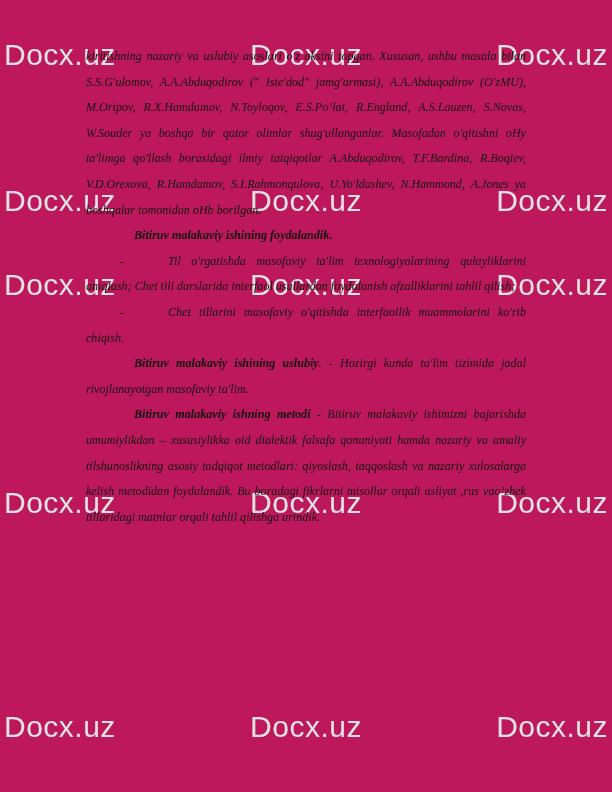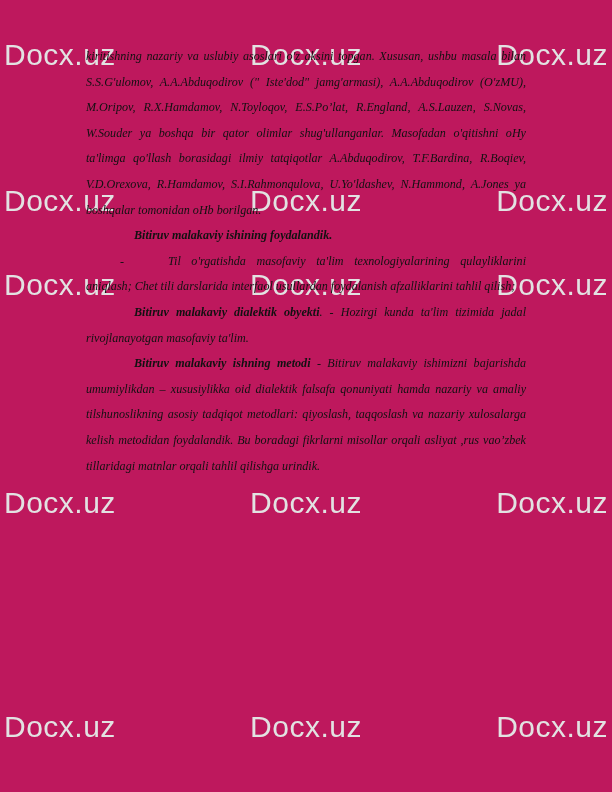--- a/index.html
+++ b/index.html
@@ -131,23 +131,26 @@
 
       <p class="para indent">
         <b class="hdg">Bitiruv malakaviy ishining foydalandik.</b>
       </p>
 
 
       <p class="para dash">
         <span class="dash-mark dash-lead">-</span><span>Til o'rgatishda masofaviy ta'lim texnologiyalarining qulayliklarini aniqlash; Chet tili darslarida interfaol usullardan foydalanish afzalliklarini tahlil qilish;</span>
       </p>
 
+      <p class="para dash">
+        <span class="dash-mark dash-lead">-</span><span>Chet tillarini masofaviy o'qitishda interfaollik muammolarini ko'rib chiqish.</span>
+      </p>
 
       <p class="para indent">
-        <b class="hdg">Bitiruv malakaviy dialektik obyekti</b><span>. - Hozirgi kunda ta'lim tizimida jadal rivojlanayotgan masofaviy ta'lim.</span>
+        <b class="hdg">Bitiruv malakaviy ishining uslubiy</b><span>. - Hozirgi kunda ta'lim tizimida jadal rivojlanayotgan masofaviy ta'lim.</span>
       </p>
 
 
       <p class="para indent">
         <b class="hdg">Bitiruv malakaviy ishning metodi</b><span> - Bitiruv malakaviy ishimizni bajarishda umumiylikdan – xususiylikka oid dialektik falsafa qonuniyati hamda nazariy va amaliy tilshunoslikning asosiy tadqiqot metodlari: qiyoslash, taqqoslash va nazariy xulosalarga kelish metodidan foydalandik. Bu boradagi fikrlarni misollar orqali asliyat ,rus vao’zbek tillaridagi matnlar orqali tahlil qilishga urindik.</span>
       </p>
 
     </div>
   </div>
 

